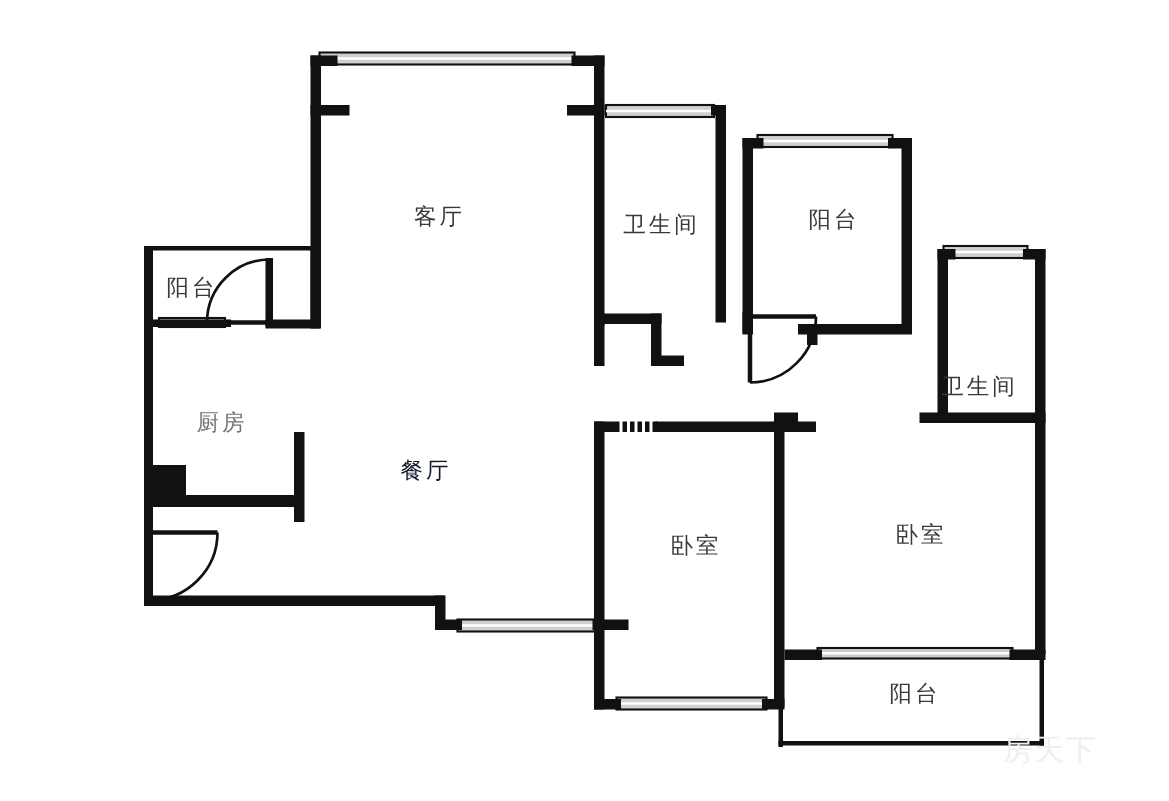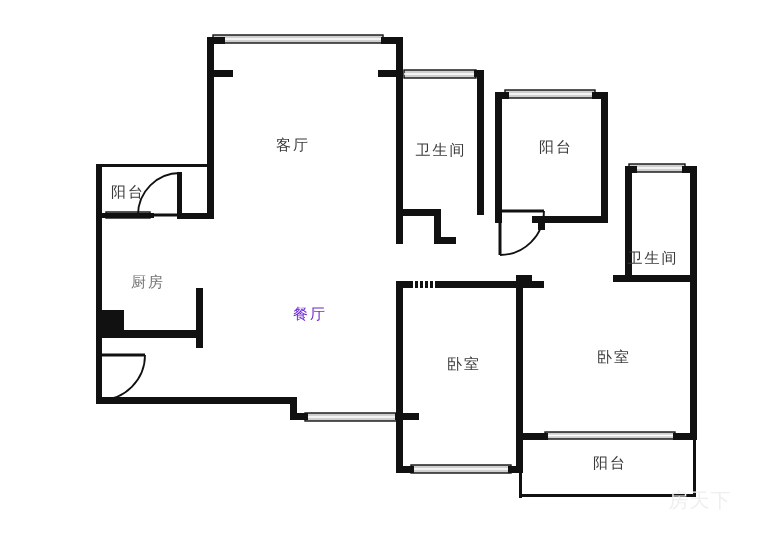--- a/index.html
+++ b/index.html
@@ -141,21 +141,21 @@
       </g>
   </svg>
 
   <div id="labels-layer">
       <div class="room-label" style="left: 293px; top: 145px; color: rgb(58, 58, 58);">客厅</div>
       <div class="room-label" style="left: 441px; top: 150px; color: rgb(58, 58, 58);">卫生间</div>
       <div class="room-label" style="left: 556px; top: 147px; color: rgb(58, 58, 58);">阳台</div>
       <div class="room-label" style="left: 653px; top: 258px; color: rgb(58, 58, 58);">卫生间</div>
       <div class="room-label" style="left: 128px; top: 192px; color: rgb(58, 58, 58);">阳台</div>
       <div class="room-label" style="left: 148px; top: 282px; color: #737373;">厨房</div>
-      <div class="room-label" style="left: 310px; top: 314px; color: #6d28d9;">餐厅</div>
+      <div class="room-label" style="left: 284px; top: 314px; color: #0f172a;">餐厅</div>
       <div class="room-label" style="left: 464px; top: 364px; color: rgb(58, 58, 58);">卧室</div>
       <div class="room-label" style="left: 614px; top: 357px; color: rgb(58, 58, 58);">卧室</div>
       <div class="room-label" style="left: 610px; top: 463px; color: rgb(58, 58, 58);">阳台</div>
     </div>
 
   <div class="watermark" id="watermark" style="left: 700px; top: 500px; color: rgb(239, 239, 239);">房天下</div>
 
 </div>
 
 </body></html>

